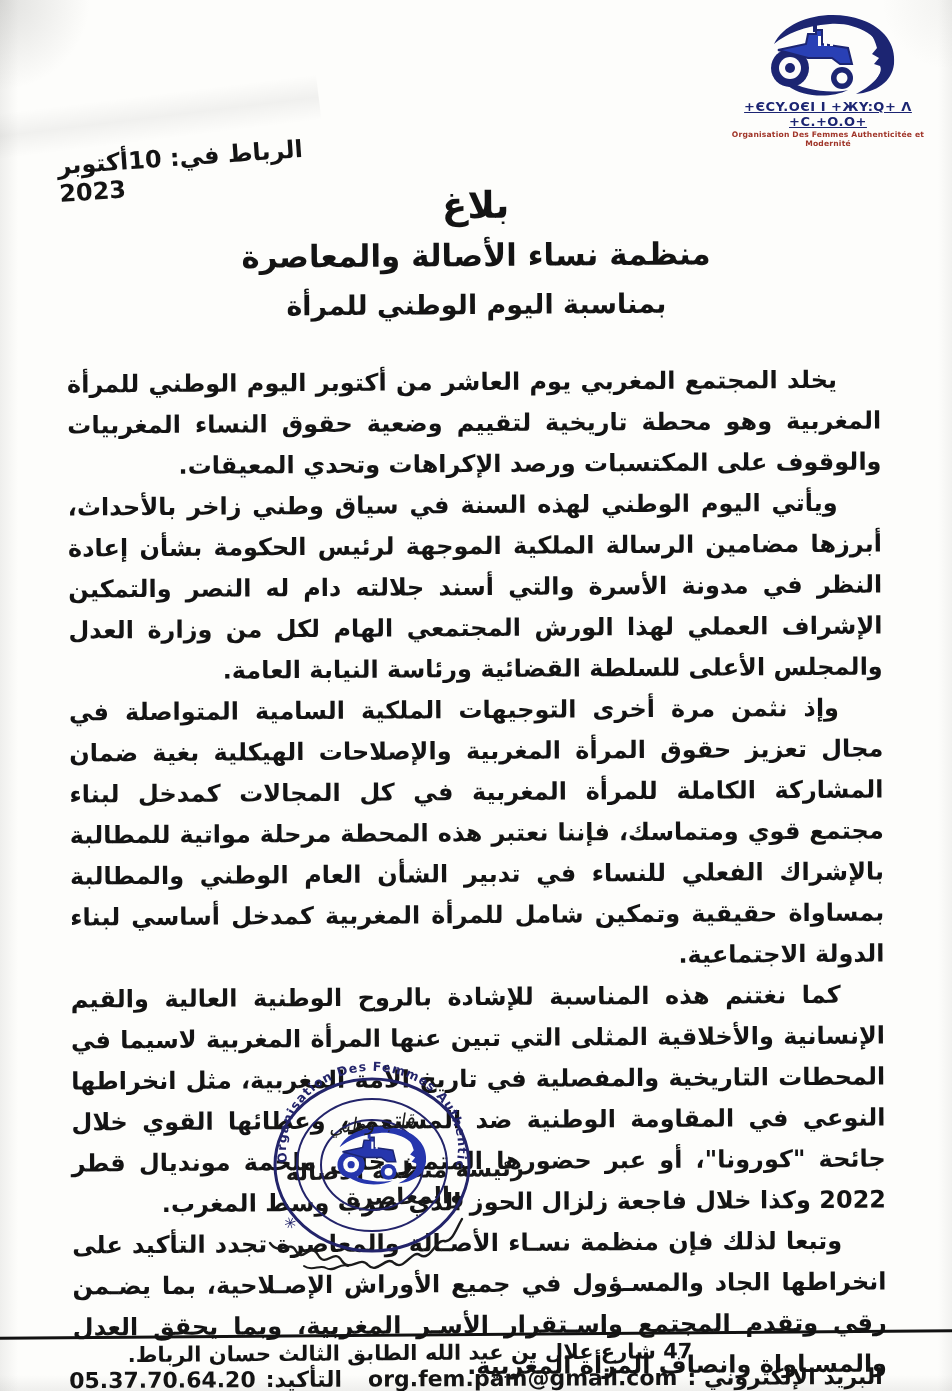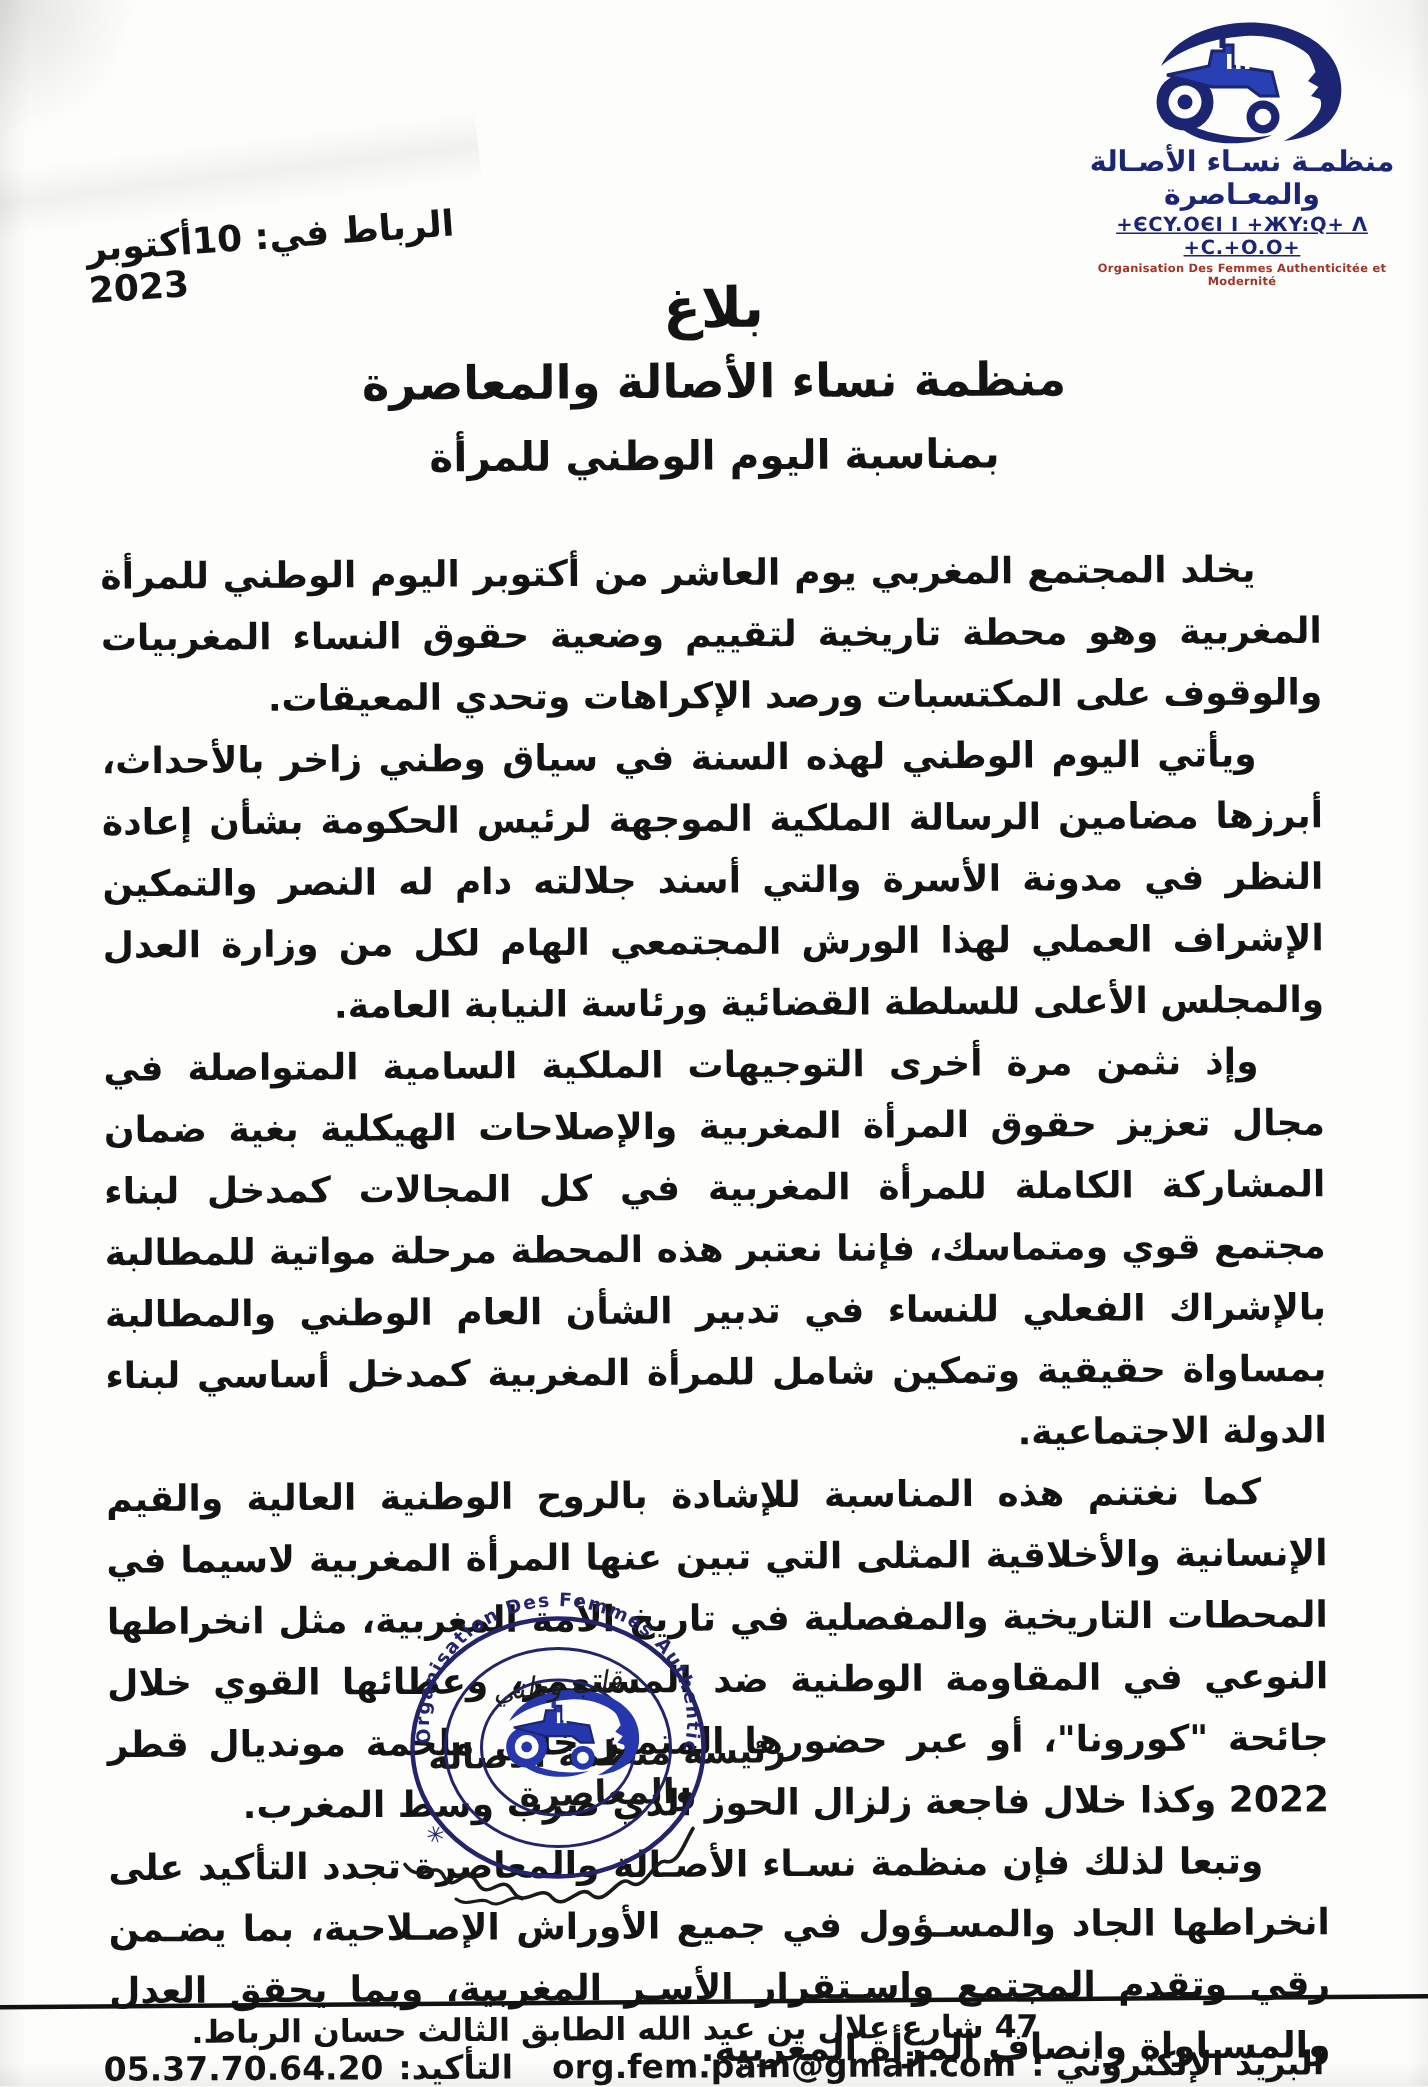--- a/index.html
+++ b/index.html
@@ -103,21 +103,20 @@
         <circle cx="98" cy="72" r="11" fill="#1c2572"></circle>
         <circle cx="98" cy="72" r="5.5" fill="#fdfdfb"></circle>
         <path d="M34,44 L62,38 L64,28 L72,28 L72,24 L78,24 L78,38 L104,42 L108,58 L96,58
                  L88,52 L64,52 Z" fill="#2940b5" stroke="#1c2572" stroke-width="2"></path>
         <rect x="74" y="30" width="3" height="10" fill="#fdfdfb"></rect>
         <rect x="80" y="30" width="3" height="10" fill="#fdfdfb"></rect>
         <rect x="86" y="32" width="3" height="8" fill="#fdfdfb"></rect>
         <rect x="69" y="14" width="4" height="12" fill="#1c2572"></rect>
       </g>
     </svg>
-    <div class="logo-ar">منظمـة نسـاء الأصـالة والمعـاصرة</div>
     <div class="logo-tif">+ЄCY.OЄI I +ЖY:Q+ Λ +C.+O.O+</div>
     <div class="logo-fr">Organisation Des Femmes Authenticitée et Modernité</div>
   </div>
 
   <div class="date-line">الرباط في: 10أكتوبر 2023</div>
 
   <div class="title-block">
     <div class="title-main">بلاغ</div>
     <div class="title-org">منظمة نساء الأصالة والمعاصرة</div>
     <div class="title-occasion">بمناسبة اليوم الوطني للمرأة</div>

